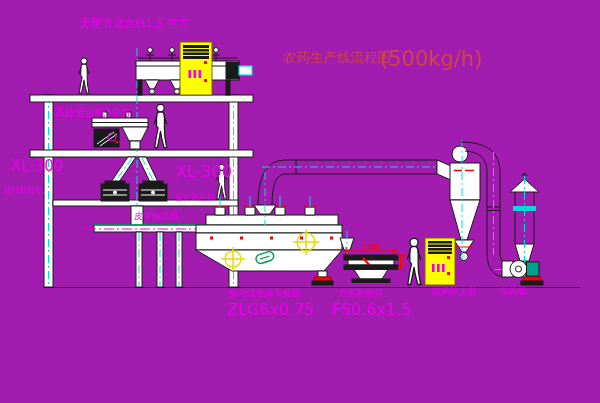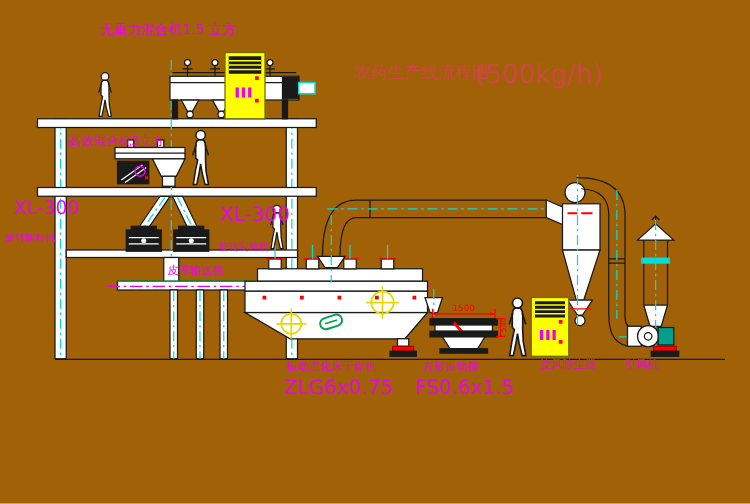--- a/index.html
+++ b/index.html
@@ -1,16 +1,16 @@
 <!DOCTYPE html>
 <html><head>
 <meta charset="utf-8">
 <style>
   html,body{margin:0;padding:0;background:#fff;}
-  .stage{position:relative;width:600px;height:403px;background:#a16207;overflow:hidden;}
+  .stage{position:relative;width:600px;height:403px;background:#a21caf;overflow:hidden;}
   svg{display:block;}
   text{font-family:"DejaVu Sans","Liberation Sans",sans-serif;}
   .mag{fill:#ee00ee;}
   .ttl{fill:#cf4646;}
   .red{fill:#ff0000;}
   .t8{font-size:8px;} .t9{font-size:9px;} .t10{font-size:10px;} .t11{font-size:11px;}
   .t13{font-size:13.5px;} .t15{font-size:15px;} .t16{font-size:16px;}
   .t20{font-size:21px;} .t7{font-size:7px;} .t6{font-size:6.5px;}
   .ln{stroke:#1a1a1a;stroke-width:1;fill:none;}
   .lnw{stroke:#1a1a1a;stroke-width:1;fill:#ffffff;}

